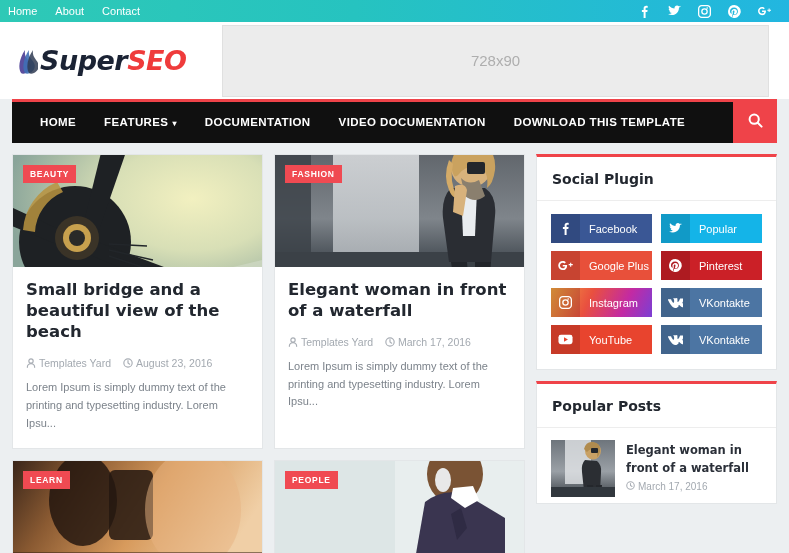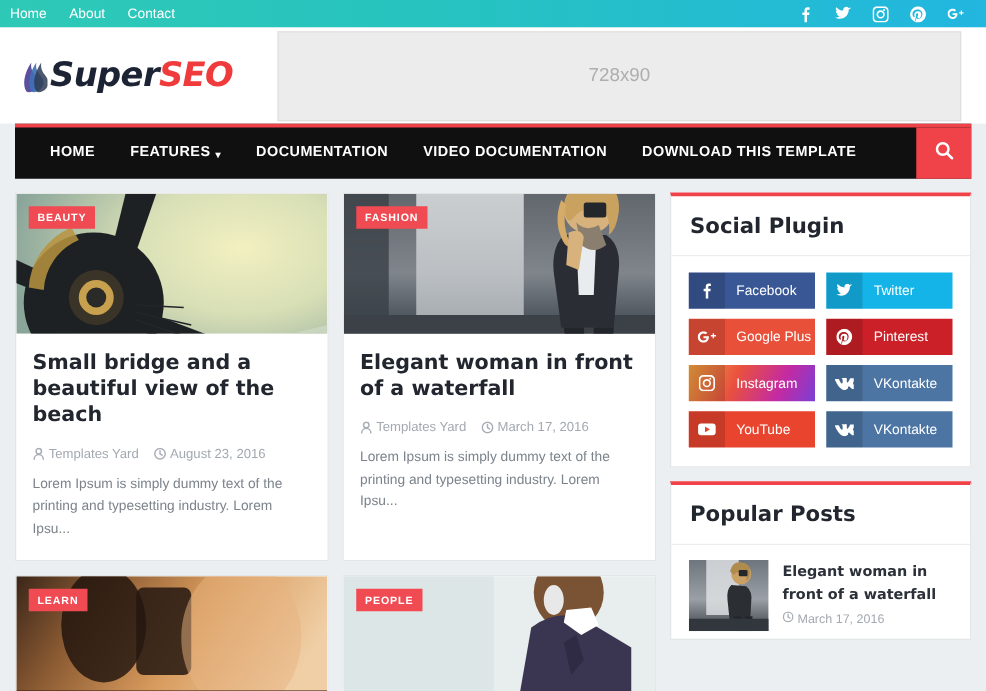--- a/index.html
+++ b/index.html
@@ -97,21 +97,21 @@
   .card-meta svg { fill: none; stroke: #a9aeb5; stroke-width: 1.4; }
   .card-excerpt { color: #7c838b; font-size: 11px; line-height: 1.6; }
 
   
   .art { position: absolute; inset: 0; }
 
   
   .sidebar { width: 241px; display: flex; flex-direction: column; gap: 11px; }
   .widget { background: #ffffff; border: 1px solid #e3e6e8; border-top: 3px solid #ef4349; }
   .widget-title {
-    font-size: 17px; font-weight: bold; color: #22272f;
+    font-size: 14px; font-weight: bold; color: #22272f;
     padding: 14px 15px 13px 15px; border-bottom: 1px solid #ededed;
     font-family: "DejaVu Sans", sans-serif;
   }
   .social-grid {
     padding: 13px 14px 15px 14px;
     display: grid; grid-template-columns: 1fr 1fr; gap: 8px 9px;
   }
   .sbtn {
     height: 29px; display: flex; align-items: center; cursor: pointer;
     color: #fff; overflow: hidden;
@@ -407,21 +407,21 @@
             </span>
           <span class="lbl">Facebook</span>
         </div>
 
         <div class="sbtn" style="background:#14b4e8">
           <span class="ico">
               <svg width="13" height="11" viewBox="0 0 14 12">
                 <path d="M14 1.4c-.5.2-1.1.4-1.7.5.6-.4 1-1 1.2-1.6-.5.3-1.1.6-1.8.7C11.2.4 10.5 0 9.7 0 8.2 0 7 1.2 7 2.7c0 .2 0 .4.1.6C4.8 3.2 2.6 2 1.1.3.8.7.7 1.2.7 1.7c0 .9.5 1.7 1.2 2.2-.4 0-.9-.1-1.2-.3 0 1.3.9 2.4 2.1 2.6-.2.1-.5.1-.7.1-.2 0-.3 0-.5-.1.3 1.1 1.3 1.8 2.5 1.9-.9.7-2 1.1-3.3 1.1H0c1.2.8 2.6 1.2 4.1 1.2 5 0 7.7-4.1 7.7-7.6V2.5c.5-.4 1-.8 1.4-1.3z"></path>
               </svg>
             </span>
-          <span class="lbl">Twitter</span>
+          <span class="lbl">Popular</span>
         </div>
 
         <div class="sbtn" style="background:#e8503a">
           <span class="ico">
               <svg width="15" height="10" viewBox="0 0 16 11">
                 <path d="M5 0C2.2 0 0 2.2 0 5s2.2 5 5 5c2.9 0 4.8-2 4.8-4.9 0-.3 0-.6-.1-.8H5v1.8h2.7C7.4 7.3 6.3 8.1 5 8.1 3.3 8.1 1.9 6.7 1.9 5S3.3 1.9 5 1.9c.8 0 1.5.3 2 .8l1.4-1.3C7.6.5 6.4 0 5 0zm9.3 3.4V1.8h-1.2v1.6h-1.6v1.2h1.6v1.6h1.2V4.6H16V3.4z"></path>
               </svg>
             </span>
           <span class="lbl">Google Plus</span>
         </div>

